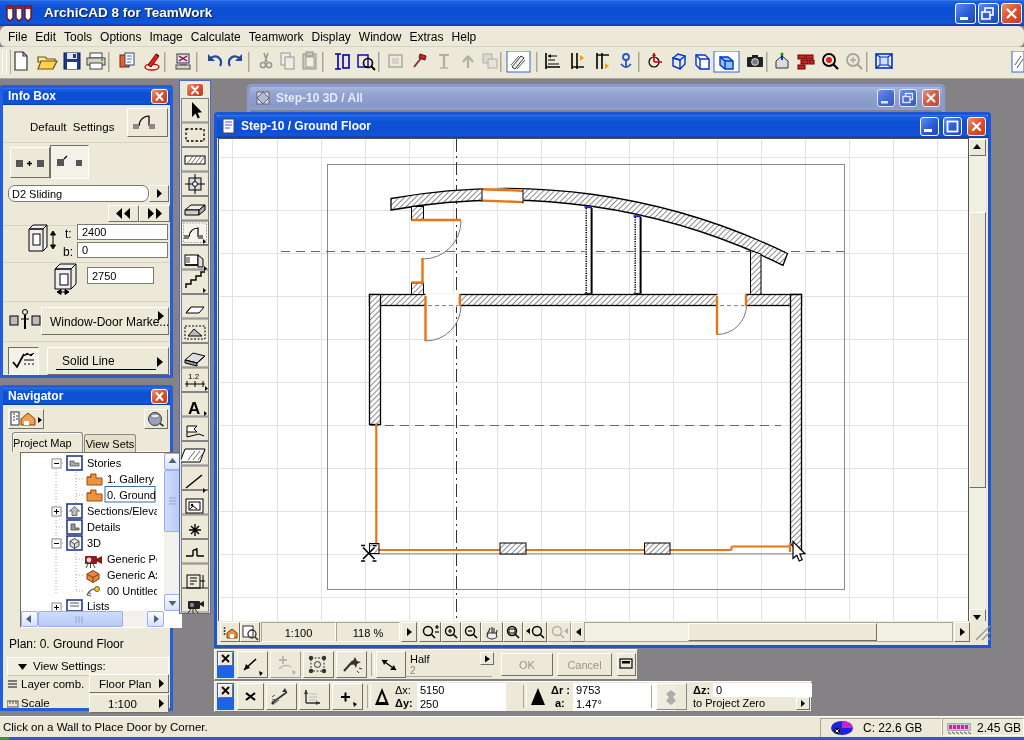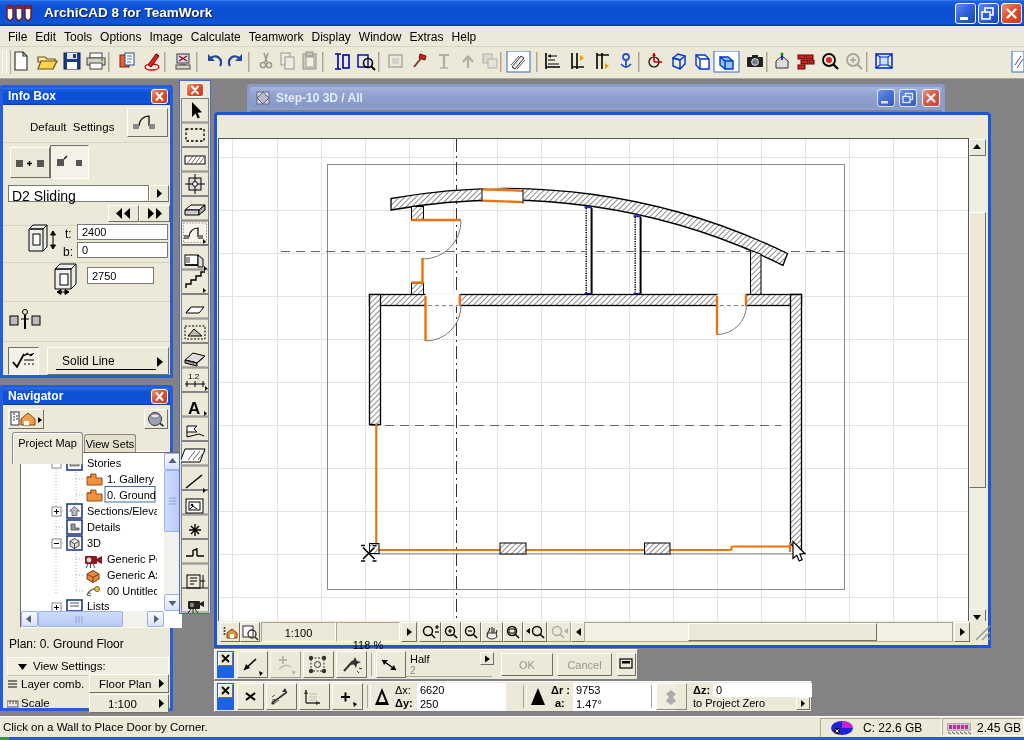--- a/index.html
+++ b/index.html
@@ -51,21 +51,21 @@
         <rect x="3" y="8" width="8" height="7" fill="#2e5fd8" stroke="#fff" stroke-width="1.6"></rect>
       </svg>
     </div>
   <div class="abs xbtn" style="left:1001px;top:3px;width:21px;height:21px;">
       <svg width="19" height="19">
         <path d="M5.5,5.5 L13.5,13.5 M13.5,5.5 L5.5,13.5" stroke="#fff" stroke-width="2.4" stroke-linecap="round"></path>
       </svg>
     </div>
 </div>
 
-<div class="abs" style="left:0;top:26px;width:1024px;height:20px;background:#ece9d8;border-bottom:1px solid #d8d4c0;">
+<div class="abs" style="left:0;top:26px;width:1024px;height:20px;background:#ece9d8;border-bottom:1px solid #d8d4c0;border-radius:6px;">
   <div style="padding-left:4px;"><span class="mi">File</span><span class="mi">Edit</span><span class="mi">Tools</span><span class="mi">Options</span><span class="mi">Image</span><span class="mi">Calculate</span><span class="mi">Teamwork</span><span class="mi">Display</span><span class="mi">Window</span><span class="mi">Extras</span><span class="mi">Help</span></div>
 </div>
 
 <div class="abs" style="left:0;top:47px;width:1024px;height:31px;background:#ece9d8;border-bottom:1px solid #aca899;">
   <div class="abs" style="left:2px;top:3px;width:3px;height:24px;border-left:1px solid #fff;border-right:1px solid #aca899;"></div>
   <div class="abs" style="left:6px;top:3px;width:3px;height:24px;border-left:1px solid #fff;border-right:1px solid #aca899;"></div>
   <div class="abs" id="tbicons" style="left:12px;top:4px;height:24px;"></div>
 </div>
 <svg class="abs" style="left:12px;top:51px;" width="1012" height="22" viewBox="0 0 1012 22">
 
@@ -314,21 +314,21 @@
         </svg>
     </div>
     <div class="abs btn3dp" style="left:47px;top:40px;width:39px;height:34px;">
       <svg width="37" height="31" viewBox="0 0 37 31">
           <rect x="6" y="13" width="7" height="7" fill="#555"></rect>
           <path d="M13,13 l3,-3" stroke="#000" stroke-width="1.2"></path>
           <rect x="25" y="14" width="6" height="6" fill="#555"></rect>
         </svg>
     </div>
 
-    <div class="abs fld" style="left:5px;top:80px;width:141px;height:17px;padding:2px 0 0 3px;font-size:14px;">D2 Sliding</div>
+    <div class="abs fld" style="left:5px;top:80px;width:141px;height:17px;padding:2px 0 0 3px;font-size:11px;border-radius:7px;">D2 Sliding</div>
     <div class="abs btn3d" style="left:146px;top:80px;width:20px;height:17px;">
         <svg width="18" height="15">
           <path d="M7,3 l5,4.5 -5,4.5 z" fill="#000"></path>
         </svg>
       </div>
 
     <div class="abs btn3d" style="left:105px;top:100px;width:31px;height:17px;">
         <svg width="29" height="15">
           <path d="M13,2 l-6,5.5 6,5.5 z M21,2 l-6,5.5 6,5.5 z" fill="#000"></path>
         </svg>
@@ -359,20 +359,26 @@
     <div class="abs fld" style="left:84px;top:162px;width:67px;height:17px;padding:2px 0 0 4px;">2750</div>
     <div class="abs" style="left:0;top:196px;width:100%;border-top:1px solid #d8d4c0;"></div>
 
     <svg class="abs" style="left:6px;top:203px;" width="32" height="28" viewBox="0 0 32 28">
         <rect x="1" y="8" width="8" height="9" fill="#bbb" stroke="#000"></rect>
         <rect x="23" y="8" width="8" height="9" fill="#bbb" stroke="#000"></rect>
         <circle cx="16" cy="4" r="2.5" fill="none" stroke="#000"></circle>
         <path d="M16,7 v14" stroke="#000" stroke-width="2"></path>
         <path d="M12,11 h3 M17,11 h3" stroke="#000"></path>
       </svg>
+    <div class="abs btn3d" style="left:38px;top:202px;width:128px;height:28px;font-size:12px;">
+      <div class="abs" style="left:8px;top:7px;">Window-Door Marke...</div>
+      <svg class="abs" style="right:2px;top:3px;" width="10" height="10">
+          <path d="M2,0 l6,5 -6,5 z" fill="#000"></path>
+        </svg>
+    </div>
     <div class="abs" style="left:0;top:236px;width:100%;border-top:1px solid #d8d4c0;"></div>
 
     <div class="abs btn3dp" style="left:5px;top:242px;width:31px;height:28px;">
       <svg width="29" height="26" viewBox="0 0 29 26">
           <path d="M4,14 l4,5 7,-13" fill="none" stroke="#000" stroke-width="1.8"></path>
           <path d="M15,8 l3,-3 4,3 3,-3 M15,12 h10" stroke="#000"></path>
           <path d="M15,16 h2 M19,16 h2 M23,16 h2" stroke="#000"></path>
         </svg>
     </div>
     <div class="abs btn3d" style="left:44px;top:242px;width:122px;height:28px;font-size:12px;">
@@ -406,21 +412,21 @@
     </div>
     <div class="abs btn3d" style="left:141px;top:4px;width:24px;height:20px;">
       <svg width="22" height="18" viewBox="0 0 22 18">
           <circle cx="10" cy="9" r="6.5" fill="#9aa2b8" stroke="#333"></circle>
           <path d="M5,6 q5,-4 10,0 q-5,4 -10,0 z" fill="#e8eaf0" stroke="#555" stroke-width="0.6"></path>
           <path d="M15,13.5 l3.5,2.5" stroke="#333" stroke-width="1.8"></path>
         </svg>
     </div>
 
     <div class="abs" style="left:8px;top:46px;width:157px;border-top:1px solid #fff;"></div>
-    <div class="abs" style="left:9px;top:27px;width:71px;height:32px;background:#ece9d8;border:1px solid #888;border-bottom:none;border-radius:3px 3px 0 0;box-shadow:inset 1px 1px 0 #fff;z-index:3;text-align:center;padding-top:4px;box-sizing:border-box;font-size:11px;white-space:nowrap;">Project Map</div>
+    <div class="abs" style="left:9px;top:27px;width:71px;height:20px;background:#ece9d8;border:1px solid #888;border-bottom:none;border-radius:3px 3px 0 0;box-shadow:inset 1px 1px 0 #fff;z-index:3;padding-top:4px;box-sizing:border-box;font-size:11px;white-space:nowrap;">Project Map</div>
     <div class="abs" style="left:81px;top:29px;width:52px;height:18px;background:#e4e0cc;border:1px solid #888;border-bottom:none;border-radius:3px 3px 0 0;z-index:2;text-align:center;padding-top:3px;box-sizing:border-box;font-size:11px;white-space:nowrap;">View Sets</div>
 
     <div class="abs inset" style="left:17px;top:47px;width:162px;height:176px;background:#fff;">
       <svg class="abs" style="left:0;top:0;" width="136" height="158" viewBox="0 0 136 158" font-family="Liberation Sans" font-size="11">
         <g stroke="#aaa" stroke-dasharray="1,2">
           <path d="M35,10 v130 M55,13 v125 M35,10 h8 M55,26 h8 M55,42 h8 M35,58 h8 M35,74 h8 M35,90 h8 M55,106 h8 M55,122 h8 M55,138 h8 M35,154 h8" fill="none"></path>
         </g>
         <g fill="#fff" stroke="#888">
             <rect x="31" y="6" width="9" height="9"></rect>
             <rect x="31" y="54" width="9" height="9"></rect>
@@ -701,20 +707,42 @@
       </div>
     <div class="abs xbtn" style="left:672px;top:2px;width:18px;height:18px;opacity:0.85;">
         <svg width="16" height="16">
           <path d="M4.5,4.5 L11.5,11.5 M11.5,4.5 L4.5,11.5" stroke="#fff" stroke-width="2.2" stroke-linecap="round"></path>
         </svg>
       </div>
   </div>
 </div>
 
 <div class="abs" style="left:214px;top:112px;width:777px;height:536px;border:3px solid #1a56d6;border-radius:4px 4px 0 0;box-sizing:border-box;background:#ece9d8;">
+  <div class="xp-title" style="height:23px;position:relative;border-radius:2px 2px 0 0;">
+    <svg class="abs" style="left:4px;top:3px;" width="16" height="16">
+        <rect x="2" y="1" width="11" height="14" fill="#fff" stroke="#445"></rect>
+        <path d="M4,4 h7 M4,7 h7 M4,10 h5" stroke="#88f" stroke-width="1.4"></path>
+      </svg>
+    <div class="abs" style="left:24px;top:4px;font-weight:bold;font-size:12px;color:#fff;">Step-10 / Ground Floor</div>
+    <div class="abs bbtn" style="left:703px;top:2px;width:19px;height:19px;">
+        <svg width="17" height="17">
+          <rect x="3" y="11" width="8" height="3" fill="#fff"></rect>
+        </svg>
+      </div>
+    <div class="abs bbtn" style="left:726px;top:2px;width:19px;height:19px;">
+        <svg width="17" height="17">
+          <rect x="3.5" y="3.5" width="10" height="10" fill="none" stroke="#fff" stroke-width="1.8"></rect>
+        </svg>
+      </div>
+    <div class="abs xbtn" style="left:750px;top:2px;width:19px;height:19px;">
+        <svg width="17" height="17">
+          <path d="M5,5 L12,12 M12,5 L5,12" stroke="#fff" stroke-width="2.3" stroke-linecap="round"></path>
+        </svg>
+      </div>
+  </div>
 
   <div class="abs" style="left:1px;top:23px;width:751px;height:485px;background:#fff;border:1px solid #555;box-sizing:border-box;overflow:hidden;">
     <div class="abs" style="left:0;top:0;right:0;bottom:0;
       background-image:repeating-linear-gradient(to right,transparent 0,transparent 43px,#e2e2e2 43px,#e2e2e2 44px),repeating-linear-gradient(to bottom,transparent 0,transparent 42px,#e2e2e2 42px,#e2e2e2 43px);
       background-position:15px 29px;"></div>
     <svg class="abs" style="left:0;top:0;" width="749" height="483" viewBox="219 139 749 483">
       <defs>
         <pattern id="hatch" width="3.9" height="3.9" patternUnits="userSpaceOnUse" patternTransform="rotate(45)">
           <rect width="3.9" height="3.9" fill="#fff"></rect>
             <line x1="0" y1="0" x2="0" y2="3.9" stroke="#222" stroke-width="1.05"></line>
@@ -819,21 +847,21 @@
         </svg>
       </div>
     <div class="abs btn3d" style="left:22px;top:1px;width:20px;height:20px;">
         <svg width="18" height="18">
           <rect x="2" y="3" width="10" height="11" fill="#fff" stroke="#333"></rect>
           <circle cx="11" cy="11" r="4" fill="none" stroke="#333" stroke-width="1.3"></circle>
           <path d="M14,14 l3,3" stroke="#333" stroke-width="1.6"></path>
         </svg>
       </div>
     <div class="abs" style="left:43px;top:1px;width:75px;height:20px;border:1px solid #aca899;border-right-color:#fff;border-bottom-color:#fff;box-sizing:border-box;text-align:center;padding-top:4px;font-size:11px;">1:100</div>
-    <div class="abs" style="left:118px;top:1px;width:64px;height:20px;border:1px solid #aca899;border-right-color:#fff;border-bottom-color:#fff;box-sizing:border-box;text-align:center;padding-top:16px;font-size:11px;">118 %</div>
+    <div class="abs" style="left:118px;top:1px;width:64px;height:20px;border:1px solid #aca899;border-right-color:#fff;border-bottom-color:#fff;box-sizing:border-box;text-align:center;padding-top:4px;font-size:11px;">118 %</div>
     <div class="abs btn3d" style="left:183px;top:1px;width:16px;height:20px;">
         <svg width="14" height="18">
           <path d="M5,5 l5,4 -5,4 z" fill="#000"></path>
         </svg>
       </div>
     <div class="abs btn3d" style="left:201px;top:1px;width:22px;height:20px;">
         <svg width="20" height="18">
           <circle cx="8" cy="8" r="4.5" fill="none" stroke="#000" stroke-width="1.4"></circle>
           <path d="M11,11 l4,4" stroke="#000" stroke-width="1.6"></path>
           <path d="M15,4 h4 M17,2 v4" stroke="#000" stroke-width="1.2"></path>
@@ -1003,21 +1031,21 @@
     </div>
   <div class="abs" style="left:152px;top:3px;width:2px;height:23px;border-left:1px solid #aca899;border-right:1px solid #fff;"></div>
 
   <div class="abs" style="left:156px;top:1px;width:150px;height:27px;">
     <svg class="abs" style="left:2px;top:3px;" width="18" height="22">
         <path d="M9,2 L16,19 H2 Z" fill="#000"></path>
         <path d="M9,7 L12.5,16 H5.5 Z" fill="#ece9d8"></path>
       </svg>
     <div class="abs" style="left:24px;top:1px;font-size:11px;font-weight:normal;">Δx:</div>
     <div class="abs" style="left:24px;top:14px;font-size:11px;font-weight:bold;">Δy:</div>
-    <div class="abs" style="left:46px;top:0px;width:86px;height:13px;background:#fff;font-size:11px;padding:1px 0 0 3px;">6620</div>
+    <div class="abs" style="left:46px;top:0px;width:86px;height:13px;background:#fff;font-size:11px;padding:1px 0 0 3px;">5150</div>
     <div class="abs" style="left:46px;top:14px;width:86px;height:13px;background:#fff;font-size:11px;padding:1px 0 0 3px;">250</div>
   </div>
   <div class="abs" style="left:308px;top:3px;width:2px;height:23px;border-left:1px solid #aca899;border-right:1px solid #fff;"></div>
 
   <div class="abs" style="left:312px;top:1px;width:150px;height:27px;">
     <svg class="abs" style="left:2px;top:3px;" width="18" height="22">
         <path d="M9,2 L16,19 H2 Z" fill="#000"></path>
       </svg>
     <div class="abs" style="left:24px;top:1px;font-size:11px;font-weight:bold;">Δr :</div>
     <div class="abs" style="left:28px;top:14px;font-size:11px;font-weight:bold;">a:</div>

